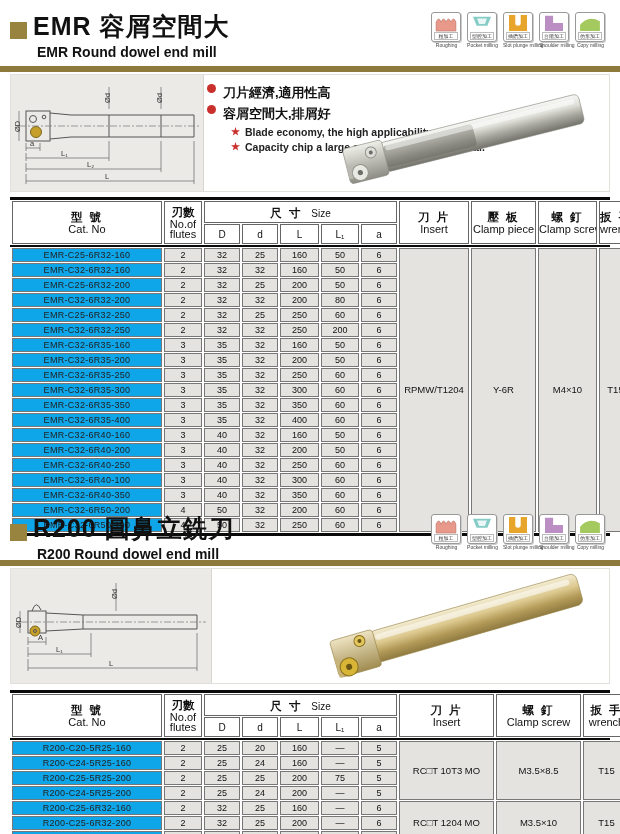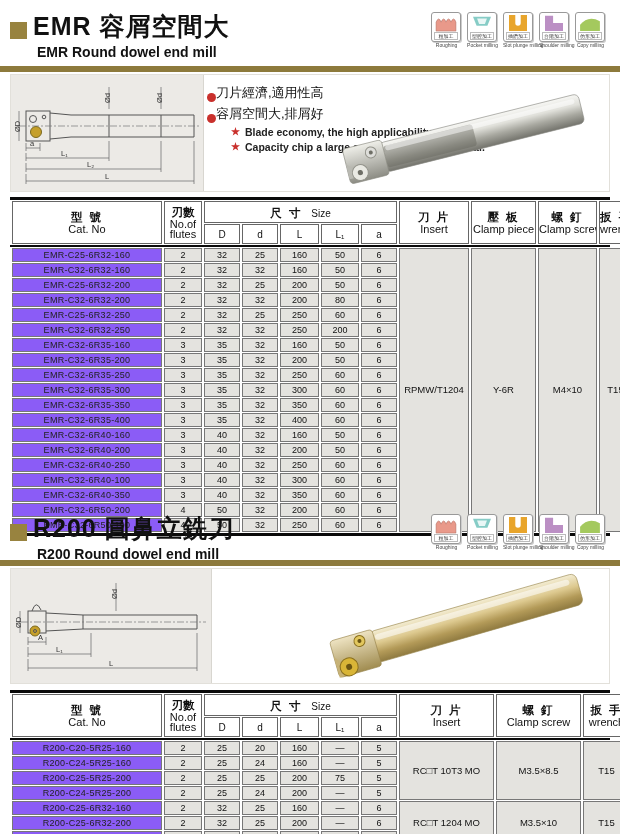--- a/index.html
+++ b/index.html
@@ -14,36 +14,36 @@
   .micon{width:31px;text-align:center}
   .micon-box{width:30px;height:30px;border:1px solid #999;border-radius:3px;background:#fff;
              box-sizing:border-box;box-shadow:1px 1px 0 #ccc;overflow:hidden}
   .micon-box svg{display:block;margin:1px auto 0}
   .micon-zh{font-size:5px;line-height:6px;color:#333;margin:0 2px;border:0.5px solid #bbb;background:#fff}
   .micon-en{font-size:5px;line-height:7px;color:#444;white-space:nowrap}
   .gold-bar{position:absolute;left:0;width:620px;height:6px;background:#8d7a3c}
   .panel{position:absolute;left:10px;width:600px;background:#fff;border:1px solid #e2e0da;box-sizing:border-box}
   .draw-box{position:absolute;left:0;top:0;bottom:0;background:#eceae6;border-right:1px solid #d8d6d0}
   .bullets{position:absolute;left:196px;top:6px}
-  .b-zh{font-size:13px;font-weight:400;margin:3px 0;display:flex;align-items:flex-end;white-space:nowrap}
+  .b-zh{font-size:13px;font-weight:700;margin:3px 0;display:flex;align-items:flex-start;gap:7px;white-space:nowrap}
   .dot{width:9px;height:9px;border-radius:50%;background:#c9302c;display:inline-block;flex:none}
   .b-en{font-size:10.5px;font-weight:700;color:#222;margin:3px 0 0 24px;display:flex;gap:5px;white-space:nowrap}
   .star{color:#c9302c;font-size:10px}
   .photo{position:absolute}
   .tbl{position:absolute;left:10px;width:600px;border-top:3px solid #0a0a0a;border-bottom:3px solid #0a0a0a}
   table.grid{width:600px;table-layout:fixed;border-collapse:separate;border-spacing:2px 1px}
   table.grid td{padding:0;overflow:hidden;white-space:nowrap;text-align:center;vertical-align:middle}
   .hd td{background:#fff;border:1px solid #666;height:20px}
   .zh{font-size:11.5px;font-weight:700;letter-spacing:2px;line-height:13px}
   .en{font-size:11px;line-height:10px;color:#111}
   .sz{font-size:10px;font-weight:400}
   .dimrow td{font-size:10px;height:18px}
   .hdiv{height:2px;background:#0a0a0a}
   .bd td{border:1px solid #777;font-size:9px;height:12px;line-height:12px}
-  .bd td.cat{background:#8b5cf6;color:#222;letter-spacing:.3px}
+  .bd td.cat{background:#0ea5e9;color:#222;letter-spacing:.3px}
   .bd td.num{background:#e4e3df;color:#111}
   .bd td.merged{background:#e4e3df;font-size:9.5px}
   svg text{font-family:"Liberation Sans",sans-serif}
 </style>
 </head>
 <body>
 
 <div class="sec-header" style="top:8px">
   <span class="gold-sq"></span>
   <div class="titles">

